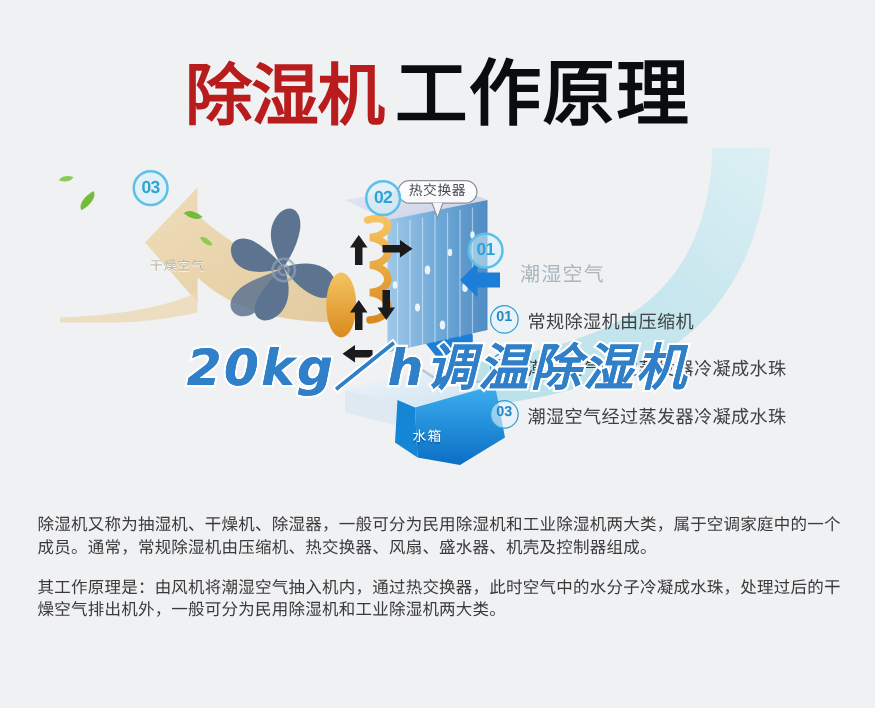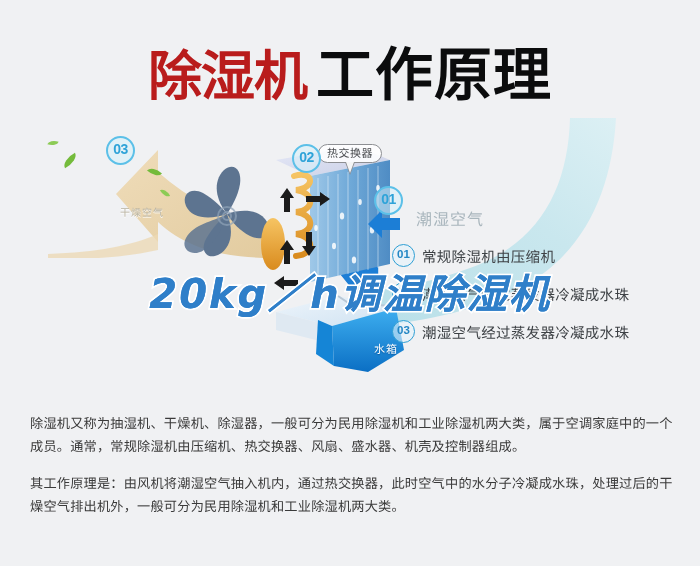--- a/index.html
+++ b/index.html
@@ -62,21 +62,20 @@
 
   
   .machine{position:absolute;left:250px;top:18px;width:150px;height:170px;}
 
   
   .tank{position:absolute;left:272px;top:172px;width:160px;height:86px;}
   .tank-label{
     position:absolute;left:330px;top:222px;
     font-size:11px;color:#ffffff;letter-spacing:1px;
     text-shadow:0 1px 1px rgba(0,60,120,.55);
-    margin-left:44px;
   }
 
   
   .callout{
     position:absolute;left:318px;top:26px;
     padding:2px 8px 3px 8px;
     border:1.4px solid #8d8f93;border-radius:11px;
     background:rgba(255,255,255,.86);
     font-size:11px;color:#4a4c50;letter-spacing:.5px;
     line-height:1.1;
@@ -151,21 +150,21 @@
     letter-spacing:2px;
     font-style:italic;
     font-family:"DejaVu Sans","Liberation Sans",sans-serif;
     white-space:nowrap;
     z-index:41;
   }
 
   
   .copy{position:absolute;left:30px;top:412px;width:645px;}
   .para{
-    font-size:13.2px;color:#3a3a3a;line-height:23px;
+    font-size:13.2px;color:#3a3a3a;line-height:18px;
     letter-spacing:.2px;
     margin-bottom:14px;
     font-family:"DejaVu Sans","Liberation Sans",sans-serif;
   }
 </style>
 </head>
 <body>
 
 <div id="page">
 

